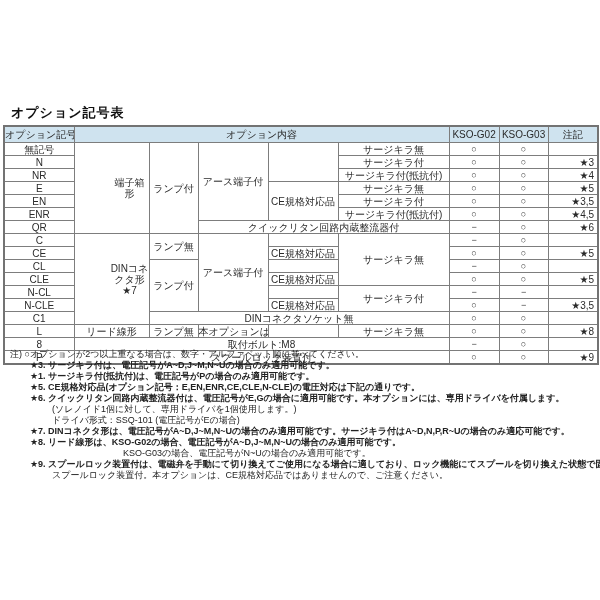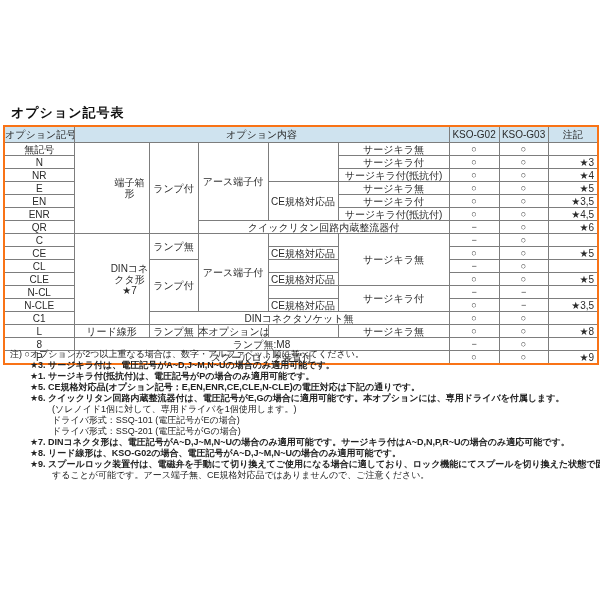--- a/index.html
+++ b/index.html
@@ -8,21 +8,21 @@
     font-family:"Liberation Sans","DejaVu Sans",sans-serif;
     color:#222;
   }
   .page-title{
     position:absolute;left:11px;top:104px;
     font-size:13px;font-weight:bold;color:#111;letter-spacing:1px;font-family:Liberation Mono, monospace;
   }
   table.opt-table{
     position:absolute;left:3px;top:125px;width:594px;
     border-collapse:collapse;table-layout:fixed;
-    border:2px solid #f97316;
+    border:2px solid #737373;
   }
   .opt-table th,.opt-table td{
     border:1px solid #7d7d7d;
     font-size:10px;line-height:11px;font-weight:normal;
     padding:0;text-align:center;vertical-align:middle;
     overflow:hidden;white-space:nowrap;color:#2a2a2a;
   }
   .opt-table th{background:#cfe3ef;height:15px;}
   .opt-table td{height:12px;}
   td.cell-form{white-space:pre-line;line-height:11px;padding-left:36px;}
@@ -183,21 +183,21 @@
     <td>ランプ無</td>
     <td>本オプションは</td>
     <td></td>
     <td>サージキラ無</td>
     <td class="cell-mark">○</td>
     <td class="cell-mark">○</td>
     <td class="cell-note">★8</td>
   </tr>
   <tr>
     <td>8</td>
-    <td colspan="5">ランプ無:M8</td>
+    <td colspan="5">取付ボルト:M8</td>
     <td class="cell-mark">−</td>
     <td class="cell-mark">○</td>
     <td class="cell-note"></td>
   </tr>
   <tr>
     <td>P</td>
     <td colspan="5">スプールロック装置付</td>
     <td class="cell-mark">○</td>
     <td class="cell-mark">○</td>
     <td class="cell-note">★9</td>
@@ -206,18 +206,18 @@
   </table>
 
 <div class="notes">
   <div class="note-line ind0">注) ○オプションが2つ以上重なる場合は、数字・アルファベット順に並べてください。</div>
   <div class="note-line ind1">★3. サージキラ付は、電圧記号がA~D,J~M,N~Uの場合のみ適用可能です。</div>
   <div class="note-line ind1">★1. サージキラ付(抵抗付)は、電圧記号がPの場合のみ適用可能です。</div>
   <div class="note-line ind1">★5. CE規格対応品(オプション記号：E,EN,ENR,CE,CLE,N-CLE)の電圧対応は下記の通りです。</div>
   <div class="note-line ind1">★6. クイックリタン回路内蔵整流器付は、電圧記号がE,Gの場合に適用可能です。本オプションには、専用ドライバを付属します。</div>
   <div class="note-line ind2">(ソレノイド1個に対して、専用ドライバを1個使用します。)</div>
   <div class="note-line ind2">ドライバ形式：SSQ-101 (電圧記号がEの場合)</div>
-  <div class="note-line ind2">ドライバ形式：SSQ-201 (電圧記号がGの場合)</div>
   <div class="note-line ind1">★7. DINコネクタ形は、電圧記号がA~D,J~M,N~Uの場合のみ適用可能です。サージキラ付はA~D,N,P,R~Uの場合のみ適応可能です。</div>
   <div class="note-line ind1">★8. リード線形は、KSO-G02の場合、電圧記号がA~D,J~M,N~Uの場合のみ適用可能です。</div>
+  <div class="note-line ind4">KSO-G03の場合、電圧記号がN~Uの場合のみ適用可能です。</div>
   <div class="note-line ind1">★9. スプールロック装置付は、電磁弁を手動にて切り換えてご使用になる場合に適しており、ロック機能にてスプールを切り換えた状態で固定</div>
-  <div class="note-line ind2">することが可能です。アース端子無、CE規格対応品ではありませんので、ご注意ください。</div>
+  <div class="note-line ind2">スプールロック装置付。本オプションは、CE規格対応品ではありませんので、ご注意ください。</div>
 </div>
 
 </body></html>

